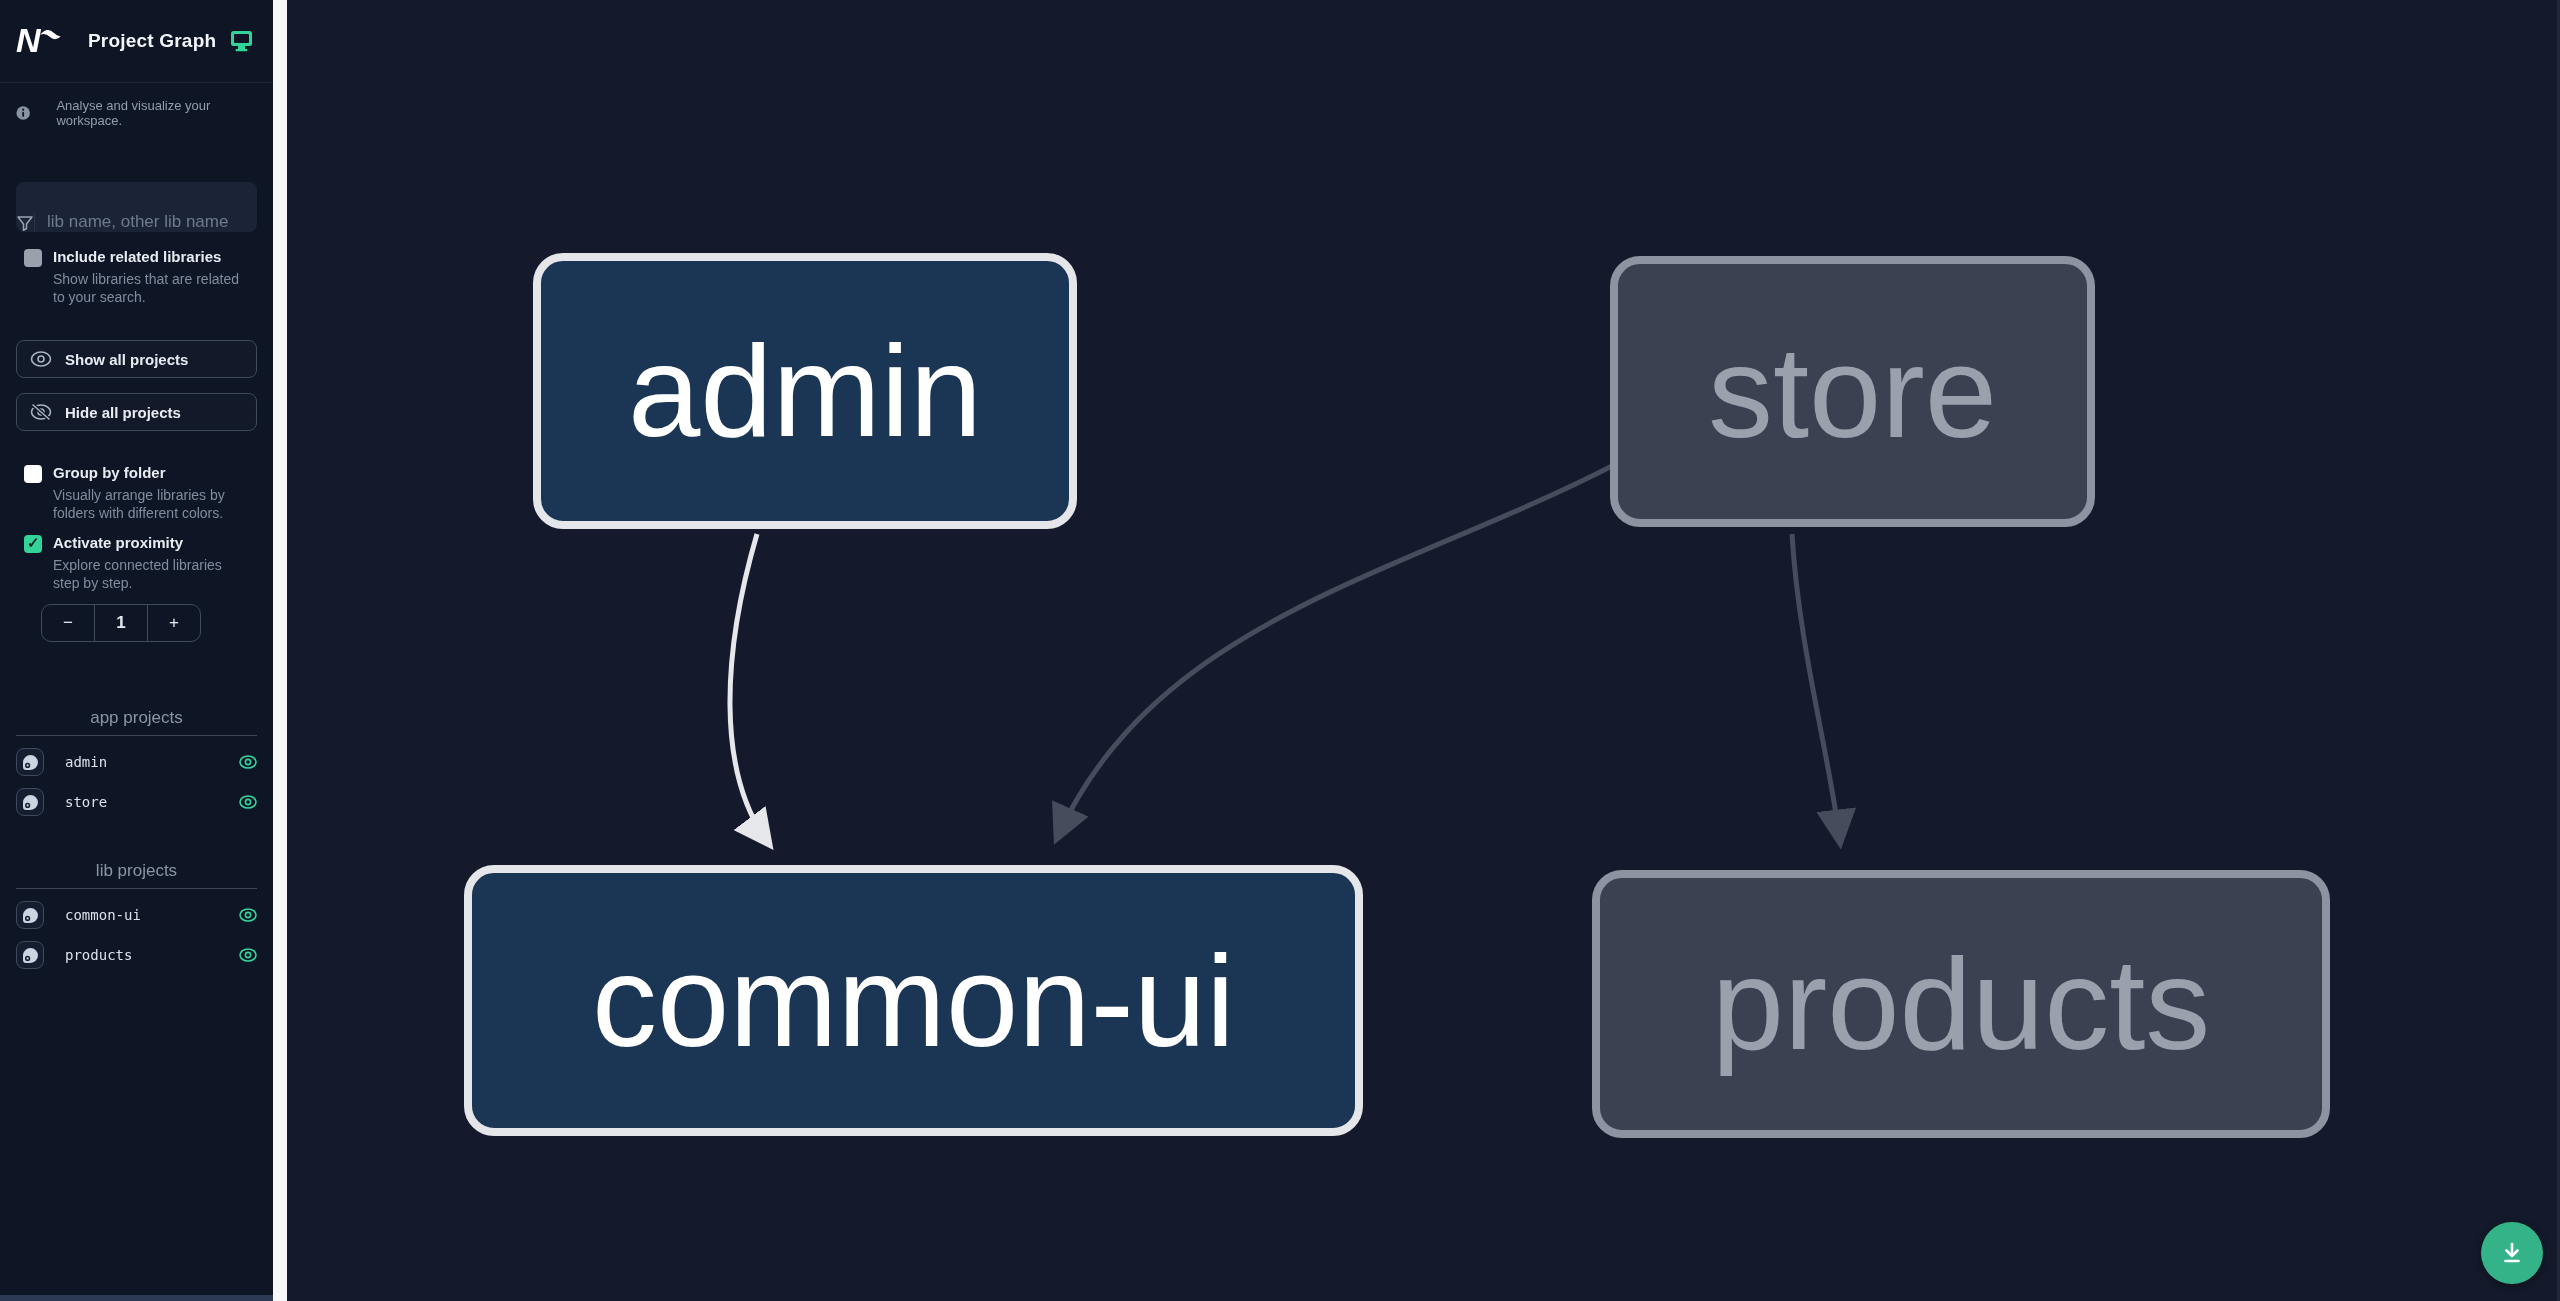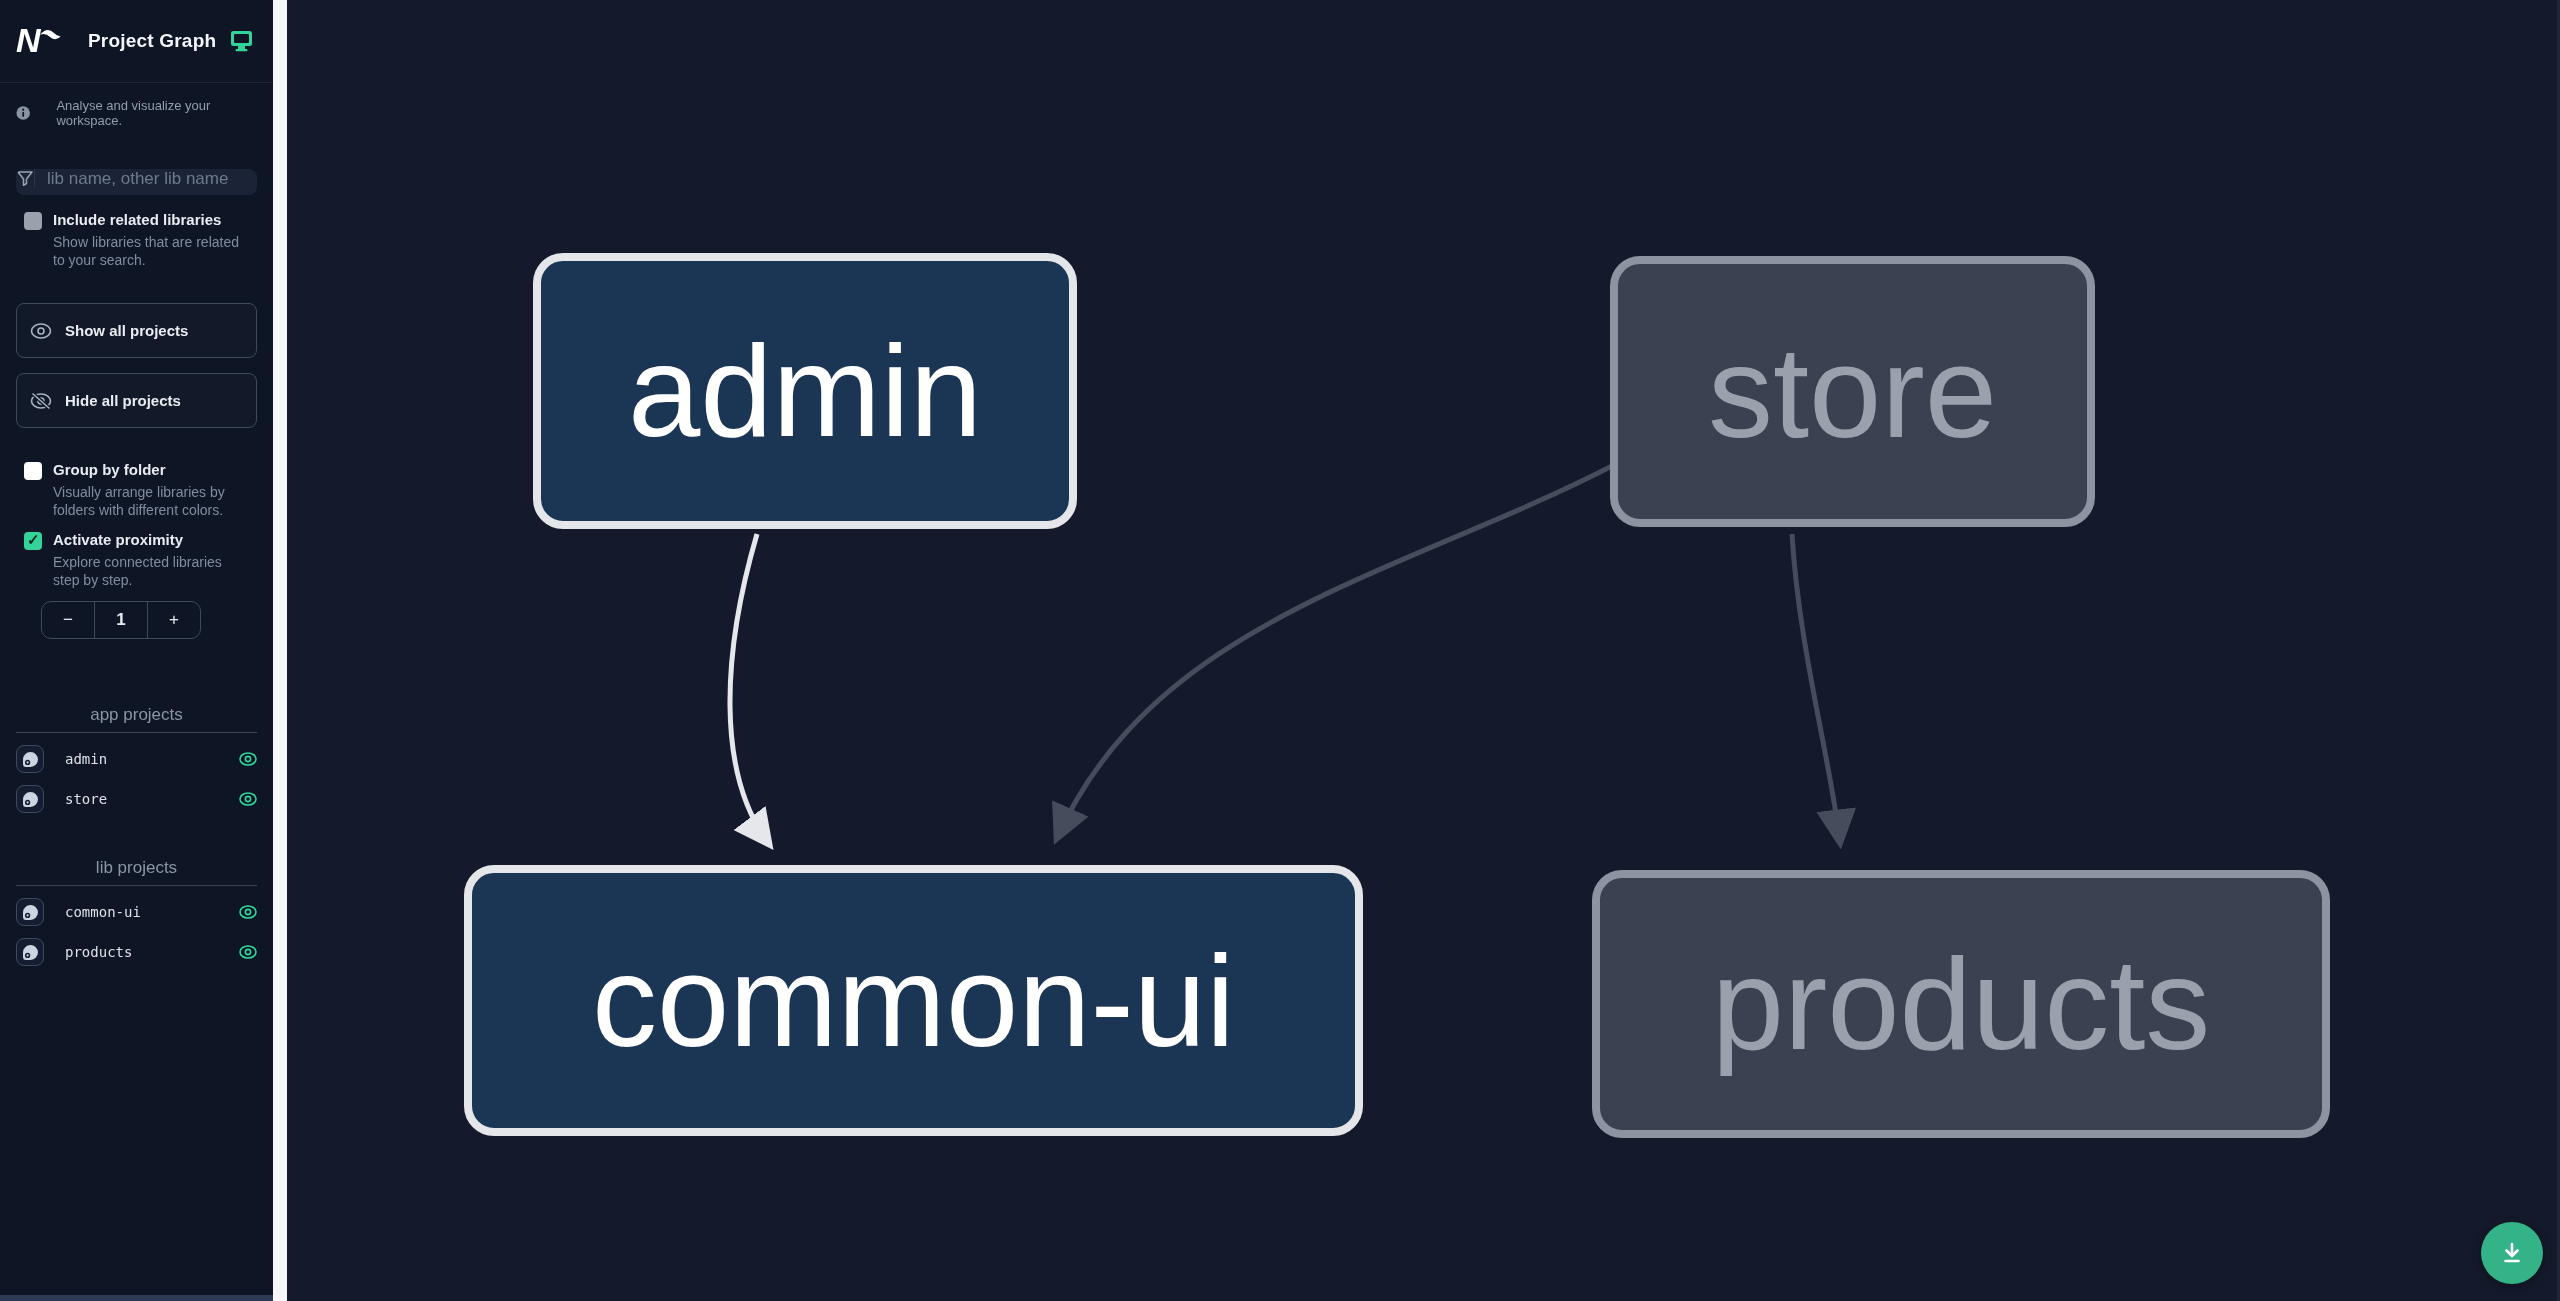--- a/index.html
+++ b/index.html
@@ -19,41 +19,41 @@
   .sb-header { height:83px; display:flex; align-items:center; padding:0 16px;
                border-bottom:1px solid #1d2536; }
   .nx-logo { width:46px; height:40px; display:flex; align-items:center; }
   .sb-title { font-size:19px; font-weight:700; color:#f3f6fa; margin-left:26px; letter-spacing:.2px; }
   .monitor-ic { margin-left:14px; display:flex; }
 
   .tagline { display:flex; align-items:center; gap:26px; padding:0 16px; margin-top:15px;
              font-size:13px; color:#939dae; }
 
   
-  .search { margin:41px 16px 0; height:26px; background:#1b2436; border-radius:8px;
-            display:flex; align-items:flex-start; overflow:hidden; }
+  .search { margin:54px 16px 0; height:50px; background:#1b2436; border-radius:8px;
+            display:flex; align-items:flex-end; overflow:hidden; }
   .search .funnel { width:40px; display:flex; align-items:center; justify-content:center;
                     border-right:1px solid #2a3347; }
   .search input { flex:1; background:transparent; border:none; outline:none; color:#d6dce6;
                   font-size:17px; padding:0 12px; font-family:"Liberation Sans",sans-serif; }
   .search input::placeholder { color:#6f7a8d; }
 
   
   .chk-block { padding:0 24px; display:flex; gap:11px; }
   .chk { width:18px; height:18px; border-radius:4px; flex:none; margin-top:1px; position:relative; }
   .chk.grayfill { background:#9aa1ad; }
   .chk.whitefill { background:#ffffff; }
   .chk.checked { background:#34d399; }
   .chk.checked::after { content:"✓"; position:absolute; left:3px; top:-1px;
                         font-size:15px; font-weight:700; color:#10241f; }
   .chk-label { font-size:15px; font-weight:700; color:#e8ecf2; line-height:1.25; }
   .chk-desc  { font-size:14px; color:#828ca0; line-height:1.3; margin-top:3px; max-width:206px; }
 
   
-  .sb-btn { margin:0 16px; height:55px; border:1px solid #3f4a5c; border-radius:8px;
+  .sb-btn { margin:0 16px; height:38px; border:1px solid #3f4a5c; border-radius:8px;
             background:rgba(255,255,255,.02); display:flex; align-items:center; gap:13px;
             padding:0 13px; color:#e8ecf2; font-size:15px; font-weight:700; cursor:pointer; }
 
   
   .stepper { margin:12px 16px 0 41px; width:160px; height:38px; display:flex;
              border:1px solid #3f4a5c; border-radius:10px; overflow:hidden; }
   .stepper > div { flex:1; display:flex; align-items:center; justify-content:center;
                    color:#e8ecf2; font-size:17px; }
   .stepper .mid { border-left:1px solid #3f4a5c; border-right:1px solid #3f4a5c; font-weight:700; }
 

